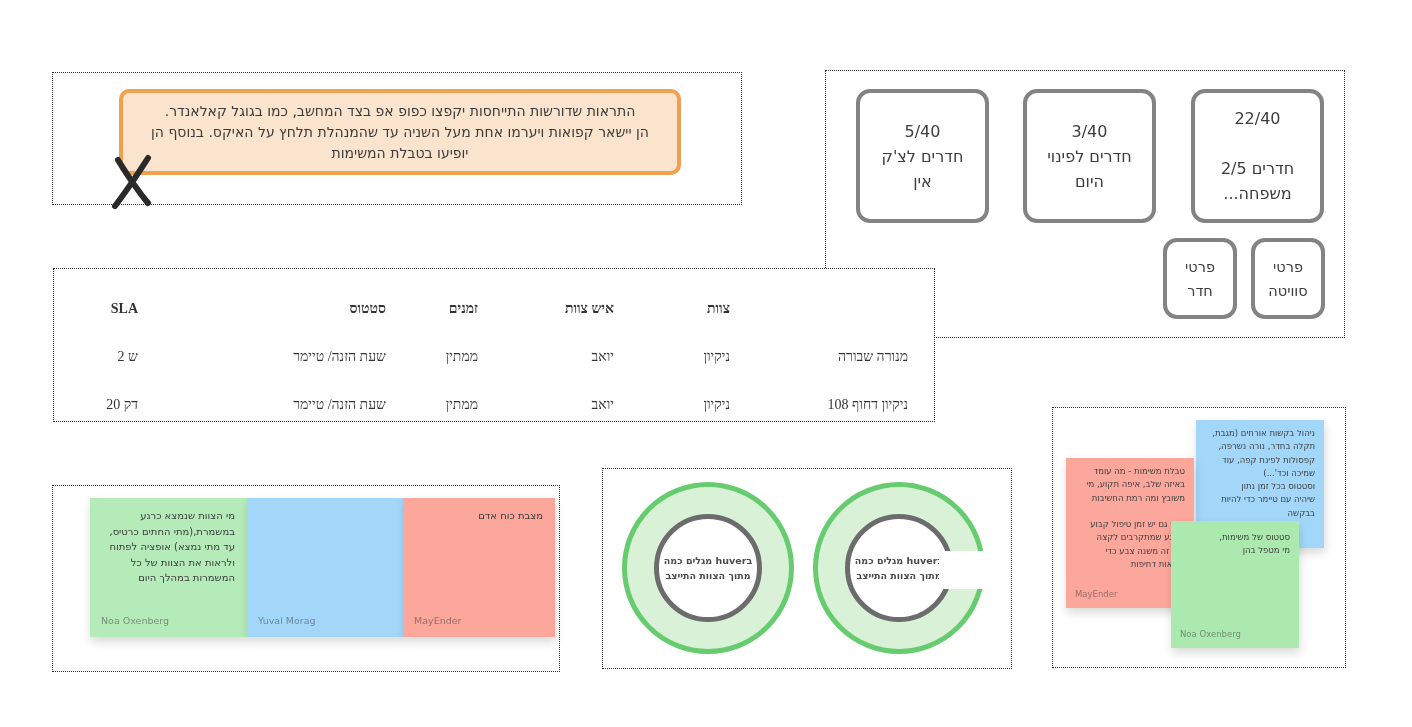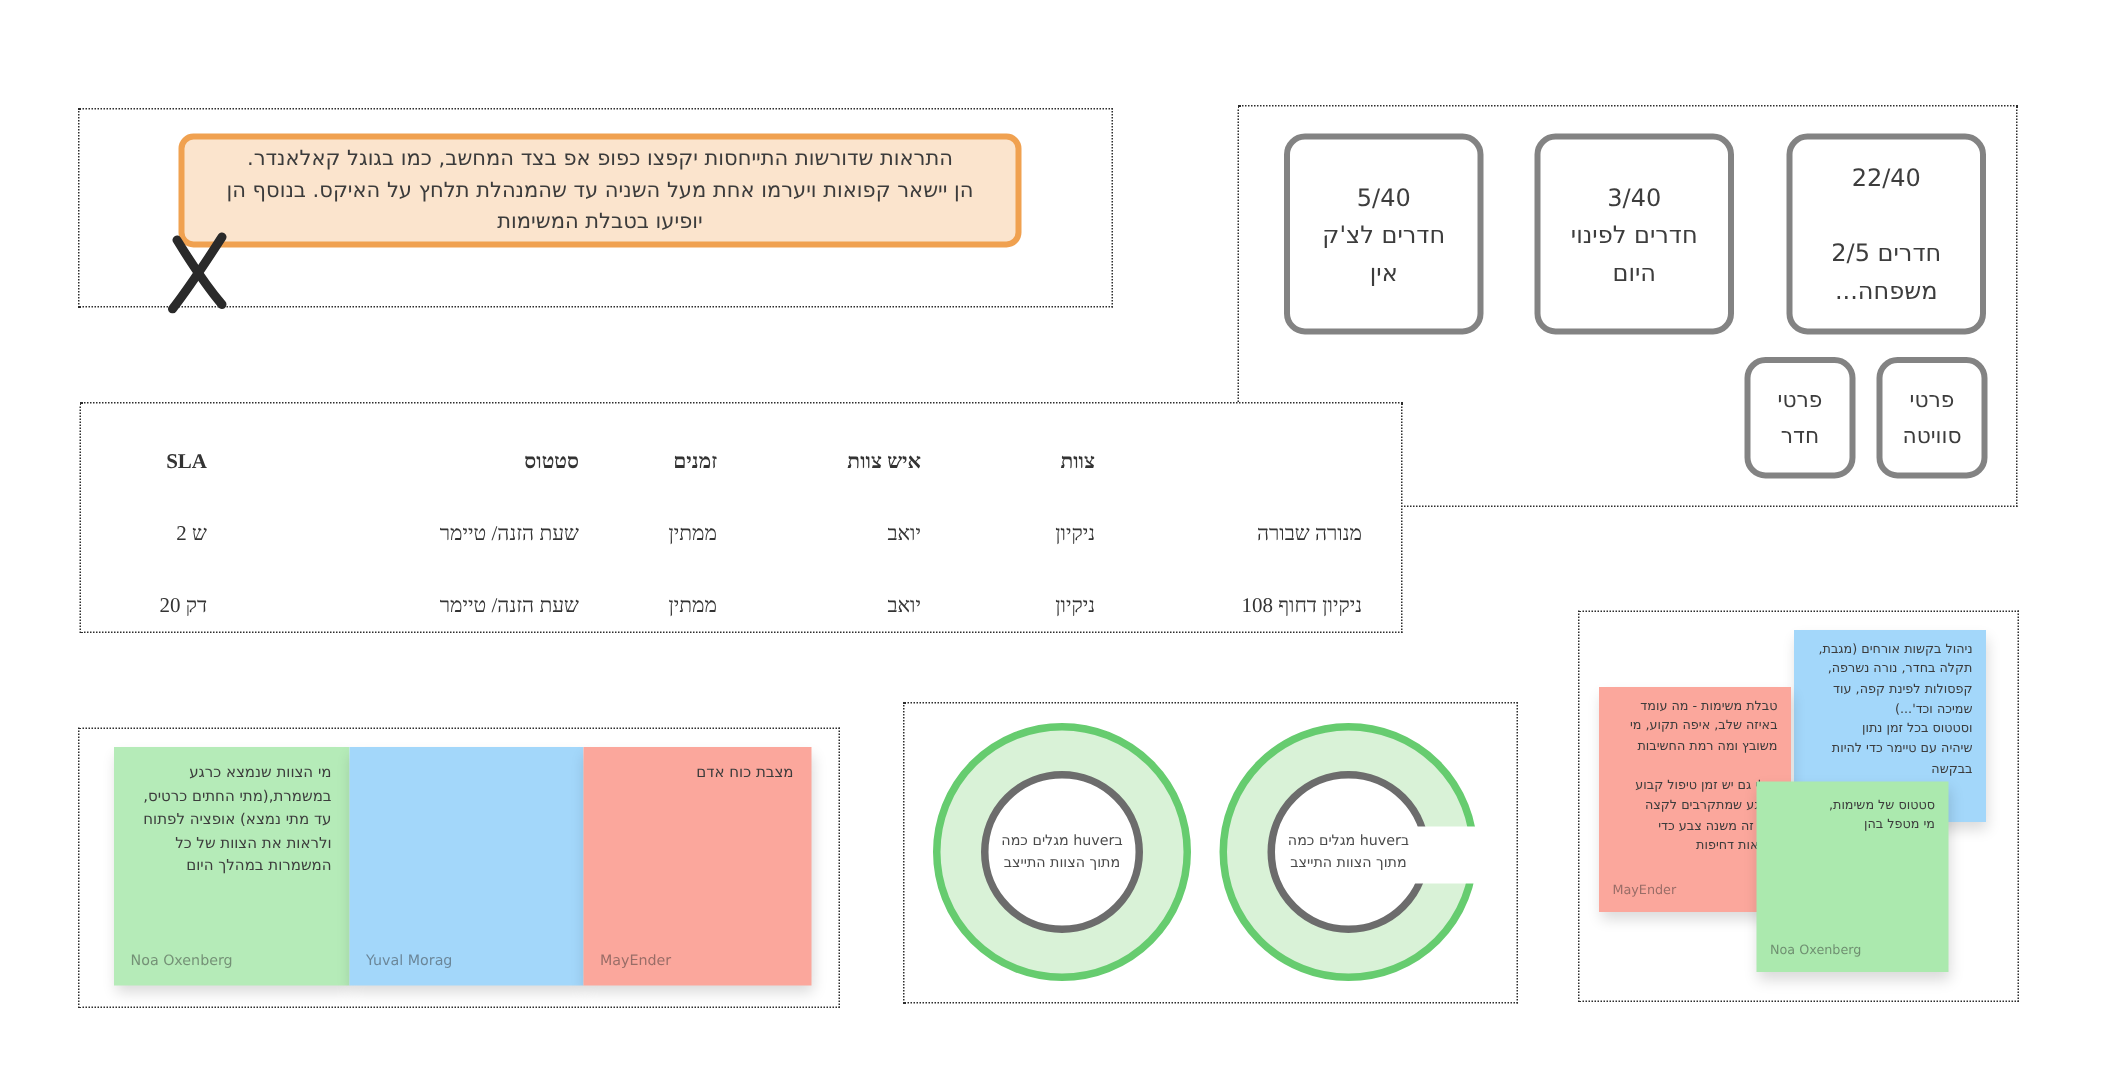--- a/index.html
+++ b/index.html
@@ -3,21 +3,21 @@
 <meta charset="utf-8">
 <style>
   * { margin:0; padding:0; box-sizing:border-box; }
   html,body { background:#fff; }
   body { font-family:"DejaVu Sans","Liberation Sans",sans-serif; color:#3a3a3a; }
   .canvas { position:relative; width:1412px; height:727px; background:#fff; overflow:hidden; }
 
   .region { position:absolute; border:1.5px dotted #2d2d2d; background:transparent; }
 
   
-  .alert-box { position:absolute; left:66px; top:16px; width:562px; height:76px;
+  .alert-box { position:absolute; left:66px; top:16px; width:562px; height:86px;
     border:4px solid #F0A150; border-radius:10px; background:#FBE4CD;
     display:flex; align-items:center; justify-content:center; }
   .alert-text { direction:rtl; text-align:center; font-size:14px; line-height:21px;
     color:#3b3b3b; white-space:pre-line; width:100%; padding:0 14px; }
   .x-icon { position:absolute; left:56px; top:80px; z-index:3; cursor:pointer; }
 
   
   .card { position:absolute; background:#fff; border:4px solid #838383; border-radius:14px;
     display:flex; align-items:center; justify-content:center; text-align:center; }
   .card-text { direction:rtl; font-size:16px; line-height:25px; white-space:pre-line; color:#3d3d3d; }
@@ -31,33 +31,33 @@
     grid-template-columns:178px 116px 136px 92px 248px 76px;
     grid-auto-rows:auto; font-size:14px; color:#333; }
   .task-table .hcell { font-weight:bold; height:42px; }
   .task-table .cell, .task-table .hcell { text-align:right; height:48px; display:flex; align-items:center; justify-content:flex-start;font-family:Liberation Serif, serif; }
 
   
   .note { position:absolute; box-shadow:1px 5px 9px rgba(0,0,0,.15); overflow:hidden; }
   .note-body { direction:rtl; text-align:right; white-space:pre-line; color:#3c3c3c; }
   .note-author { position:absolute; left:11px; bottom:11px; direction:ltr; text-align:left;
     color:rgba(45,45,45,.48); }
-  .nL { width:157px; height:159px; top:12px; }
+  .nL { width:157px; height:139px; top:12px;margin-left:14px; }
   .nL .note-body { padding:10px 12px; font-size:10px; line-height:15.5px; }
   .nL .note-author { font-size:9.5px; }
   .nS .note-body { padding:7px 9px; font-size:8.5px; line-height:13.3px; }
   .nS .note-author { font-size:8.5px; left:9px; bottom:9px; }
 
   
   .donut { position:absolute; top:13px; width:172px; height:172px; border-radius:50%;
     border:5px solid #66CC6F; background:#D9F2D7; display:flex; align-items:center; justify-content:center; z-index:1; }
   .donut-inner { width:108px; height:108px; border-radius:50%; border:5px solid #6C6C6C;
     background:#fff; display:flex; align-items:center; justify-content:center; }
   .donut-label { direction:rtl; text-align:center; font-size:9.5px; line-height:15px;
-    color:#4a4a4a; white-space:pre-line; }
+    color:#4a4a4a; white-space:pre-line;font-weight:bold; }
   .donut-notch { position:absolute; left:336px; top:82px; width:64px; height:38px; background:#fff; z-index:2; }
 </style>
 </head>
 <body>
 
 <div class="canvas">
 
   <section class="region" style="left:825px;top:70px;width:520px;height:268px;">
     <div class="card card-lg" style="left:30px;">
       <div class="card-text">5/40

